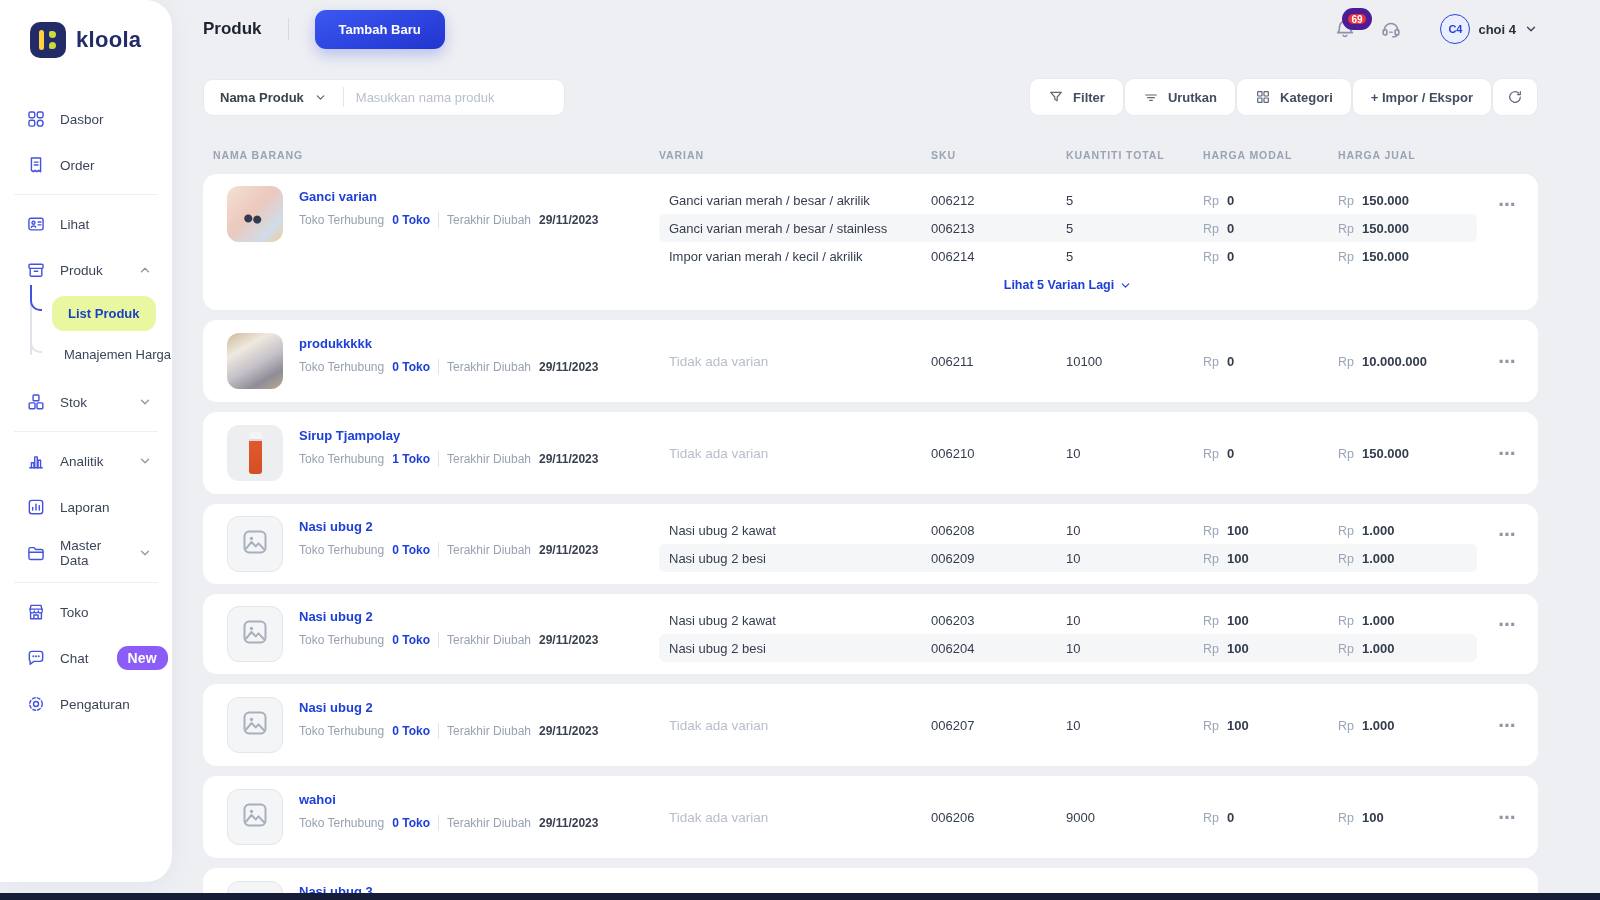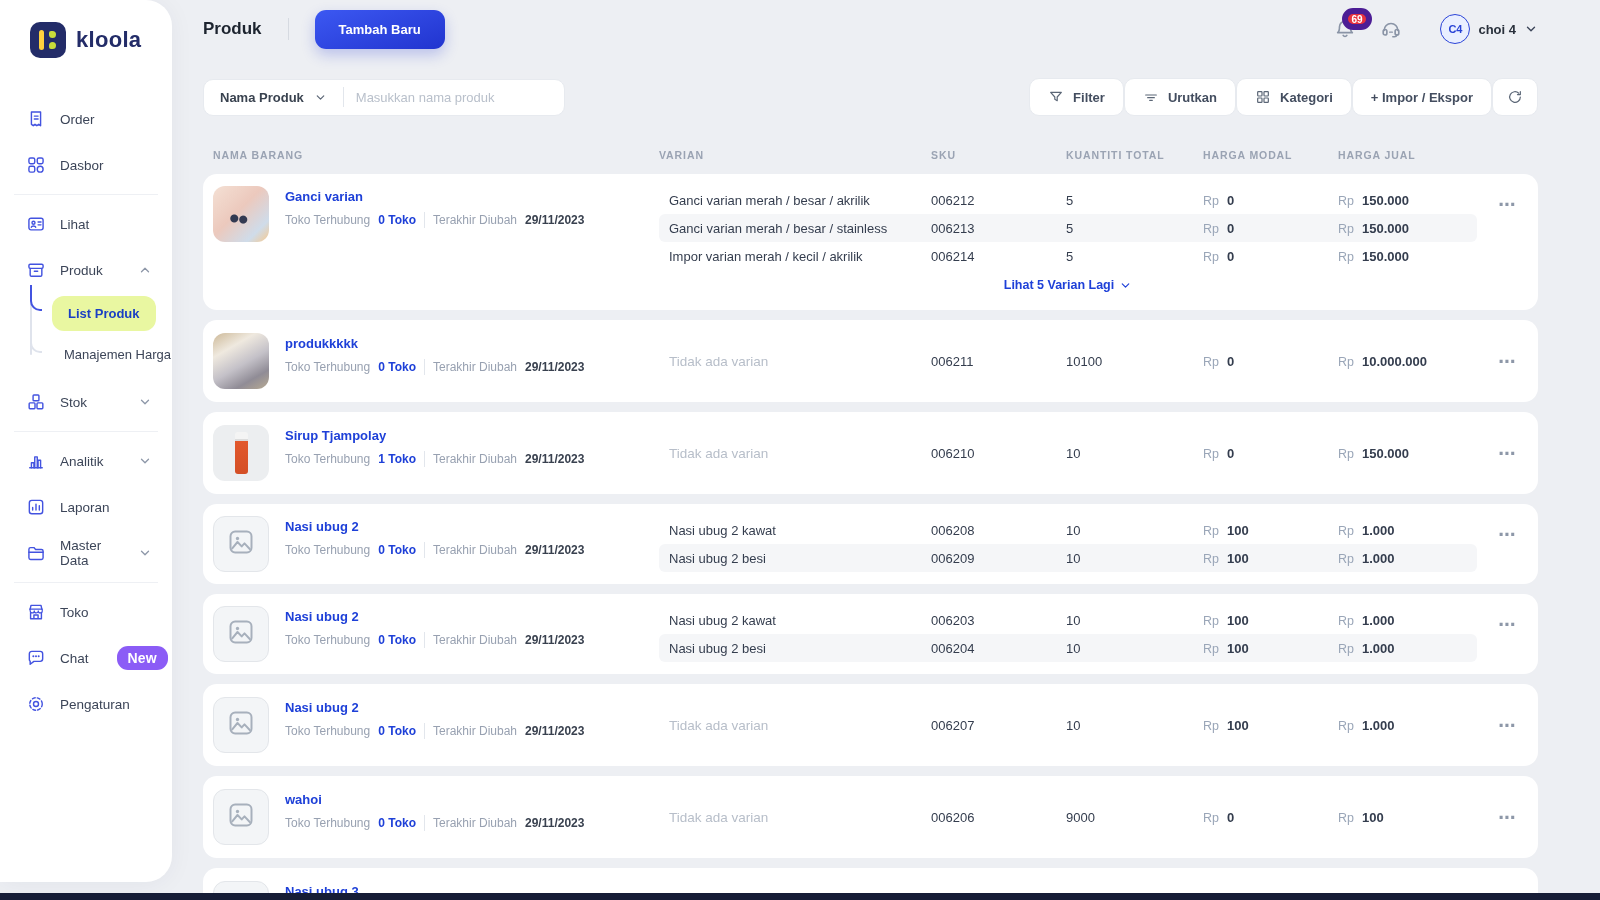--- a/index.html
+++ b/index.html
@@ -76,21 +76,21 @@
   .btn-ghost .bicon svg { width:16px; height:16px; display:block; }
   .btn-square { width:46px; justify-content:center; padding:0; }
 
   .thead { display:grid; grid-template-columns:456px 272px 135px 137px 135px 139px auto; margin:33px 0 13px; }
   .thead span { font-size:10.5px; font-weight:700; letter-spacing:.9px; color:#9aa3b3; }
   .thead span:first-child { padding-left:10px; }
 
   
   .card { display:flex; background:#fff; border-radius:14px; margin-bottom:10px; padding:12px 0; }
   .card.simple { align-items:center; padding:13px 0; min-height:62px; }
-  .cell-name { width:456px; flex:none; display:flex; gap:16px; padding-left:10px; }
+  .cell-name { width:456px; flex:none; display:flex; gap:16px; padding-left:24px; }
   .thumb { width:56px; height:56px; border-radius:12px; flex:none; overflow:hidden; }
   .thumb.keychain-photo { background:
       radial-gradient(circle at 38% 58%, #323a52 3.5px, rgba(0,0,0,0) 4.5px),
       radial-gradient(circle at 54% 60%, #323a52 3.5px, rgba(0,0,0,0) 4.5px),
       linear-gradient(135deg,#f4e0d4 0%,#ecc9bd 45%,#cfdcea 80%,#f7c98e 100%); }
   .thumb.clothes-photo { background:linear-gradient(150deg,#cdb998 0%,#efe9df 28%,#c4c1c8 55%,#908c96 78%,#b8ab93 100%); }
   .thumb.bottle-photo { background:#eceef0; display:flex; align-items:center; justify-content:center; }
   .bottle { width:13px; height:42px; border-radius:3px;
             background:linear-gradient(#f4f4f4 0%,#f4f4f4 16%,#dcdcdc 16%,#dcdcdc 21%,#e2582c 21%,#d44f26 100%); }
   .thumb.placeholder { background:#f3f5f7; border:1px solid #e3e6ea; display:flex; align-items:center; justify-content:center; color:#a7b0bc; }
@@ -135,36 +135,36 @@
         <span class="bar"></span>
           <span class="d1"></span>
           <span class="d2"></span>
       </div>
       <span class="logotext">kloola</span>
     </div>
     <nav class="nav">
         <div class="nav-item">
           <span class="nav-icon">
             <svg viewBox="0 0 24 24" fill="none" stroke="currentColor" stroke-width="1.7" stroke-linecap="round" stroke-linejoin="round">
-              <path d="M6.5 3.5h11V20l-2.2-1.6L13 20l-2.2-1.6L8.7 20l-2.2-1.6z"></path>
-              <path d="M10 8.5h4.5M10 12h4.5"></path>
-            </svg>
-          </span>
-          <span class="nav-label">Order</span>
-        </div>
-        <div class="nav-item">
-          <span class="nav-icon">
-            <svg viewBox="0 0 24 24" fill="none" stroke="currentColor" stroke-width="1.7" stroke-linecap="round" stroke-linejoin="round">
               <rect x="3.5" y="3.5" width="7" height="7" rx="2"></rect>
               <rect x="13.5" y="3.5" width="7" height="7" rx="2"></rect>
               <rect x="3.5" y="13.5" width="7" height="7" rx="2"></rect>
               <circle cx="17" cy="17" r="3.5"></circle>
             </svg>
           </span>
           <span class="nav-label">Dasbor</span>
+        </div>
+        <div class="nav-item">
+          <span class="nav-icon">
+            <svg viewBox="0 0 24 24" fill="none" stroke="currentColor" stroke-width="1.7" stroke-linecap="round" stroke-linejoin="round">
+              <path d="M6.5 3.5h11V20l-2.2-1.6L13 20l-2.2-1.6L8.7 20l-2.2-1.6z"></path>
+              <path d="M10 8.5h4.5M10 12h4.5"></path>
+            </svg>
+          </span>
+          <span class="nav-label">Order</span>
         </div>
         <div class="nav-divider"></div>
         <div class="nav-item">
           <span class="nav-icon">
             <svg viewBox="0 0 24 24" fill="none" stroke="currentColor" stroke-width="1.7" stroke-linecap="round" stroke-linejoin="round">
               <rect x="3.5" y="5" width="17" height="14" rx="2.5"></rect>
               <circle cx="9" cy="10.5" r="1.8"></circle>
               <path d="M6.3 15.8c.6-1.8 4.8-1.8 5.4 0"></path>
               <path d="M14.5 9.5h3.5M14.5 13h3.5"></path>
             </svg>

